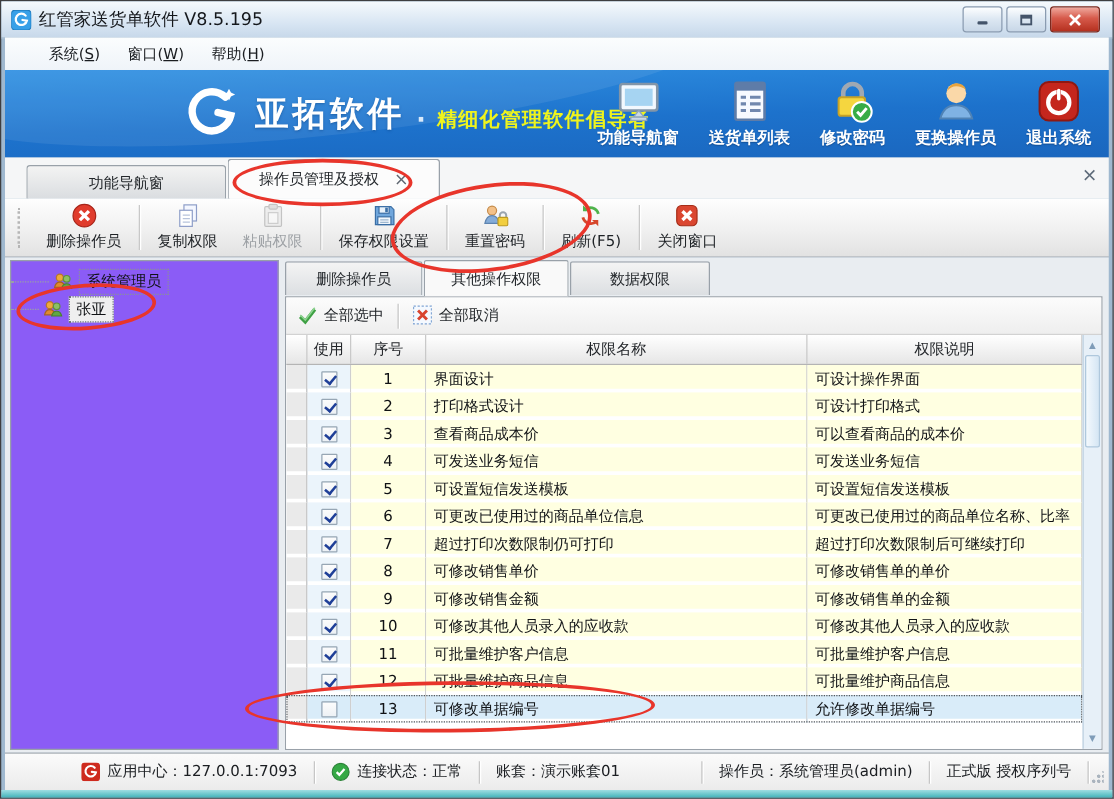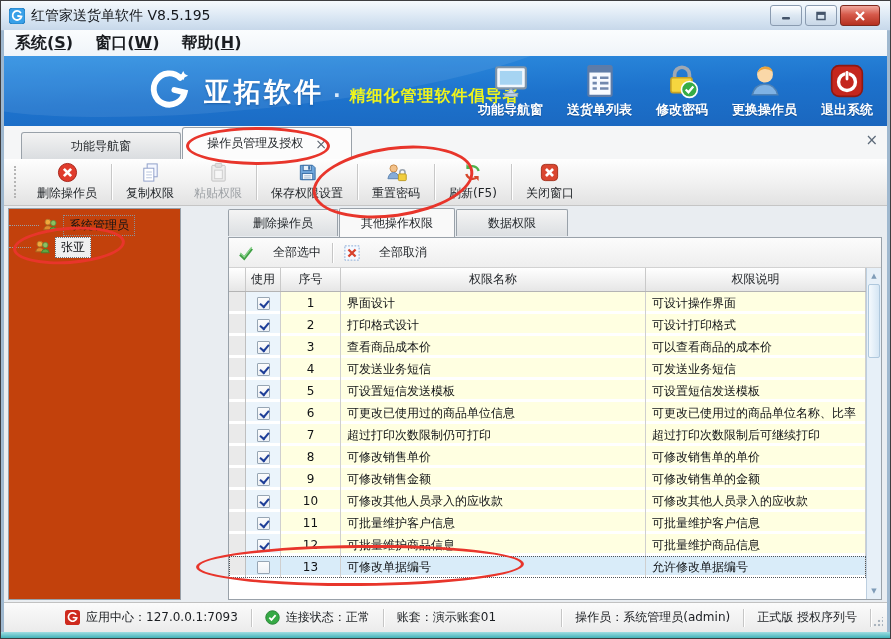--- a/index.html
+++ b/index.html
@@ -15,21 +15,21 @@
   .title-icon{width:16px;height:16px;margin-right:6px;}
   .title-text{font-size:14px;color:#15181C;}
   .win-controls{margin-left:auto;display:flex;gap:3px;padding-right:2px;}
   .wbtn{width:30px;height:19px;border:1px solid #89490;border:1px solid #8A9BB0;border-radius:3px;
     background:linear-gradient(#FDFEFF,#DCE7F2 50%,#C8D7E7);display:flex;align-items:center;justify-content:center;}
   .wbtn .svgicon{width:12px;height:10px;}
   .wbtn.close{width:38px;background:linear-gradient(#F0A99E,#D65A4B 45%,#B5301F);border-color:#7D281D;}
 
   
   .menubar{position:absolute;top:29px;left:3px;right:3px;height:26px;display:flex;align-items:center;
-    background:linear-gradient(#FBFDFE,#EFF4F9);font-size:16px;color:#1A1D21;padding-left:0;font-weight:bold;}
+    background:linear-gradient(#FBFDFE,#EFF4F9);font-size:12px;color:#1A1D21;padding-left:24px;}
   .menu-item{padding:4px 11px;cursor:default;}
 
   
   .banner{position:absolute;top:55px;left:3px;right:3px;height:70px;overflow:hidden;
     background:linear-gradient(178deg,#2F90E2 0%,#1D72CC 55%,#1A66BE 100%);}
   .banner::before{content:"";position:absolute;left:-60px;top:-58px;width:640px;height:110px;
     background:rgba(255,255,255,.08);transform:rotate(-6deg);border-radius:50%;}
   .logo-wrap{position:absolute;left:143px;top:12px;display:flex;align-items:flex-end;}
   .logo-mark{width:45px;height:45px;margin-right:12px;}
   .logo-text{color:#FFF;font-size:27px;font-weight:bold;letter-spacing:3px;line-height:42px;text-shadow:0 1px 2px rgba(0,40,90,.35);}
@@ -55,37 +55,37 @@
   .grip{width:3px;height:32px;border-left:2px dotted #B5B5B5;margin:0 8px 0 2px;}
   .tbtn{display:flex;flex-direction:column;align-items:center;justify-content:center;gap:2px;
     padding:2px 10px;font-size:12px;color:#1E2226;cursor:pointer;white-space:nowrap;}
   .ticon{width:21px;height:21px;}
   .tbtn.disabled{color:#9DA1A5;}
   .tbtn.disabled .ticon{filter:grayscale(1);opacity:.65;}
   .tsep{width:1px;height:36px;background:#C8C8C8;box-shadow:1px 0 0 #FFF;margin:0 4px;}
 
   
   .contentband{position:absolute;top:205px;left:3px;right:3px;height:396px;background:#E9EDF1;}
-  .treepanel{position:absolute;left:4px;top:2px;bottom:2px;width:173px;background:#c2410c;
+  .treepanel{position:absolute;left:4px;top:2px;bottom:2px;width:215px;background:#8b5cf6;
     border:1px solid #98A0A8;box-sizing:border-box;padding-top:5px;}
   .titem{height:22px;display:flex;align-items:center;font-size:12px;color:#101215;cursor:pointer;}
   .branch{border-top:1px dotted #9AA0A6;margin-right:3px;}
   .titem .usersicon{width:17px;height:17px;margin-right:4px;flex:0 0 auto;}
   .tlabel{border:1px dotted #8B9198;padding:1px 5px;white-space:nowrap;}
   .titem.selected .tlabel{background:#EFEFEF;border-color:#6F757C;}
 
   .rightpanel{position:absolute;left:224px;right:5px;top:2px;bottom:2px;}
   .ptab{position:absolute;top:1px;height:27px;box-sizing:border-box;border:1px solid #99A1A9;border-bottom:none;
     border-radius:2px 2px 0 0;display:flex;align-items:center;justify-content:center;font-size:12px;color:#24282C;
     background:linear-gradient(#F4F4F4,#DCDFE2);}
   .ptab.active{height:29px;top:0;background:#F9F9F9;z-index:2;}
   .pbox{position:absolute;top:29px;left:0;right:0;bottom:0;background:#F9F9F9;border:1px solid #99A1A9;box-sizing:border-box;}
   .subbar{position:absolute;top:0;left:0;right:0;height:29px;display:flex;align-items:center;padding-left:9px;
     background:linear-gradient(#FCFCFC,#EEEEEE);border-bottom:1px solid #D2D2D2;font-size:12px;color:#1E2226;}
-  .sbtn{display:flex;align-items:flex-end;gap:19px;cursor:pointer;}
+  .sbtn{display:flex;align-items:flex-start;gap:5px;cursor:pointer;}
   .sicon{width:16px;height:16px;}
   .ssep{width:1px;height:20px;background:#C6C6C6;box-shadow:1px 0 0 #FFF;margin:0 11px;}
 
   .gridwrap{position:absolute;top:30px;left:0;right:0;bottom:0;background:#FFF;}
   .vscroll{position:absolute;top:0;right:0;bottom:0;width:15px;background:#E7F0F8;border-left:1px solid #BDCFE0;box-sizing:border-box;}
   .varrow{position:absolute;left:0;right:0;text-align:center;font-size:7px;color:#7F9CB8;line-height:14px;}
   .vthumb{position:absolute;left:1px;right:1px;top:16px;height:72px;border:1px solid #AFC8DD;border-radius:2px;
     background:linear-gradient(90deg,#F4F9FD,#D5E6F4);}
   .ghead{position:absolute;top:0;left:0;right:15px;height:23px;display:flex;
     background:linear-gradient(#FFFFFF,#E6E6E6);border-bottom:1px solid #B4B4B4;}

